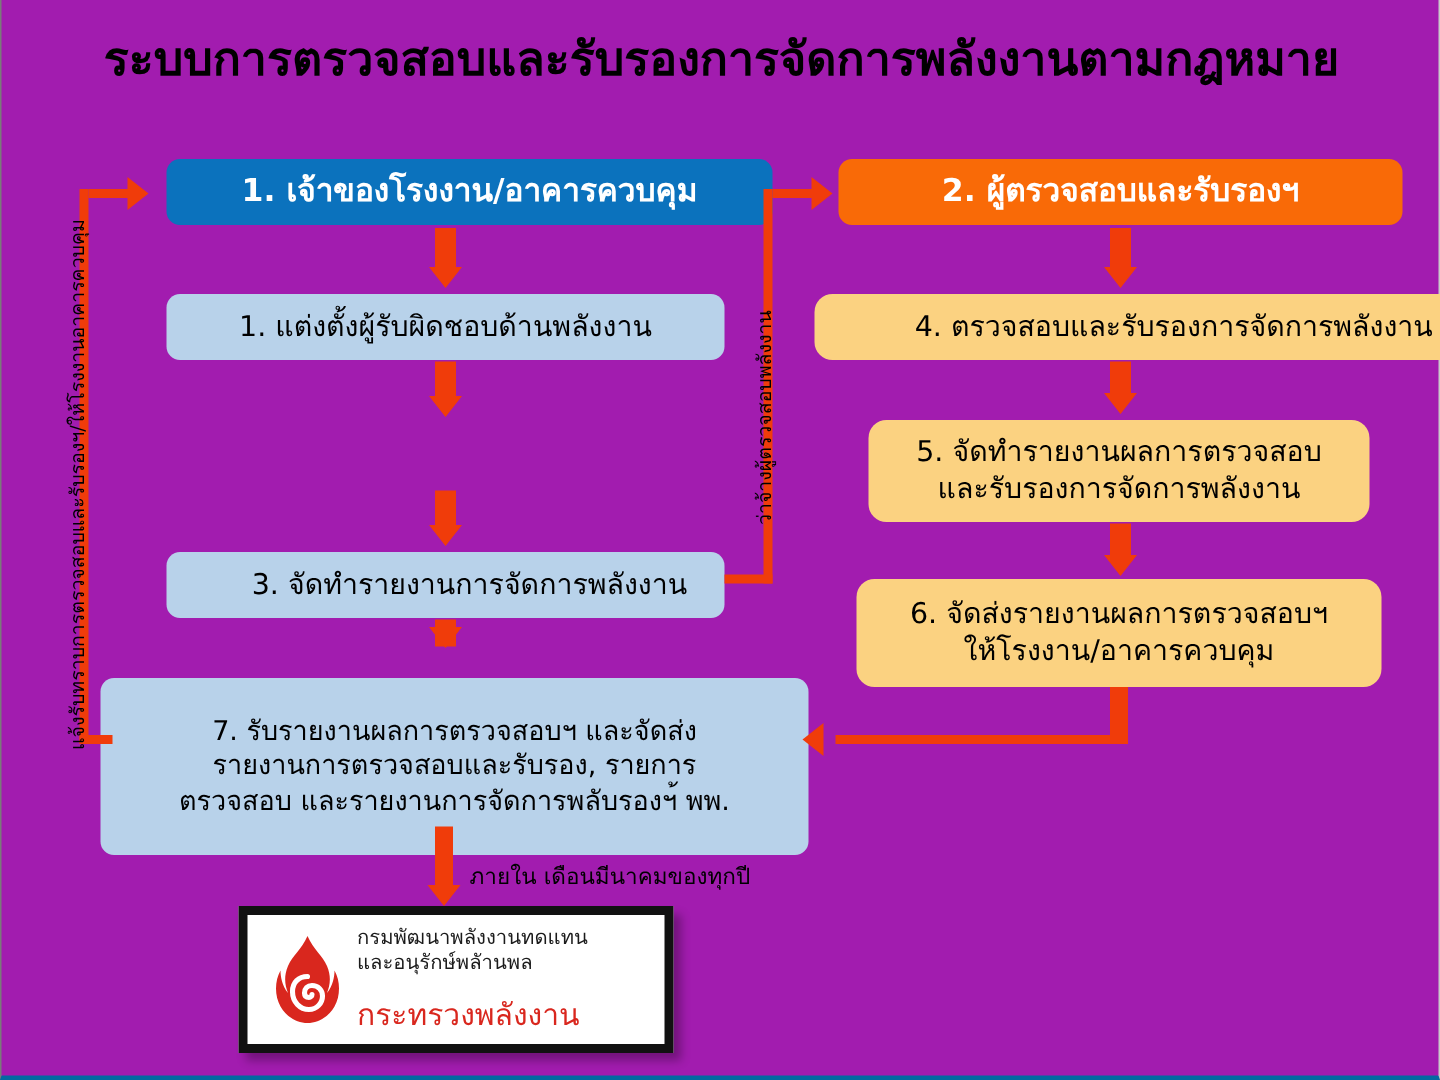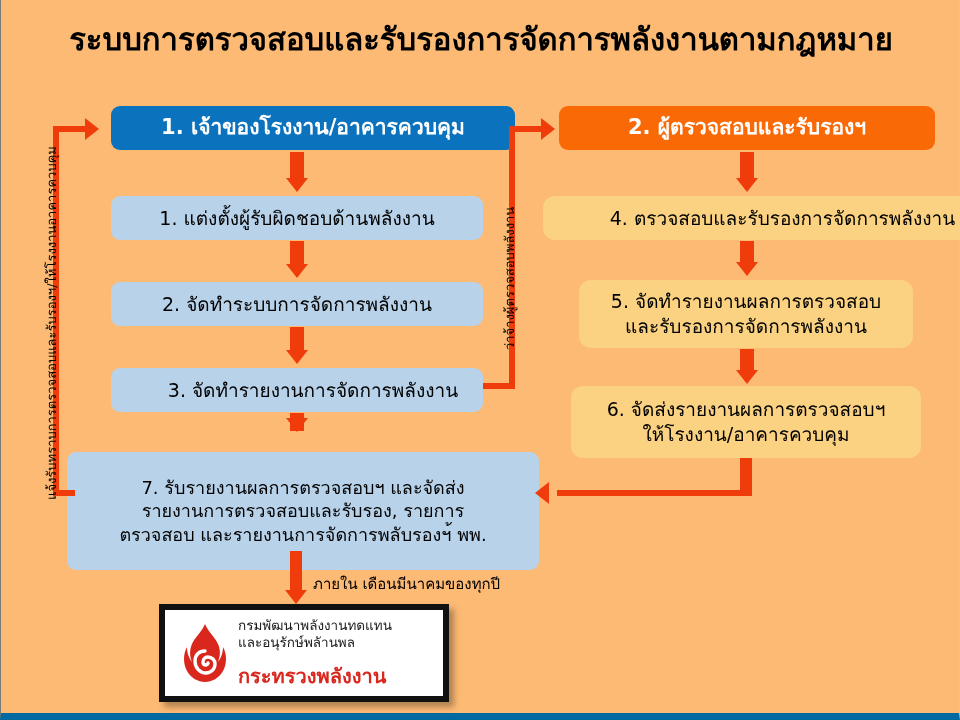--- a/index.html
+++ b/index.html
@@ -8,24 +8,24 @@
     background:#ffffff;
     font-family:"DejaVu Sans","Liberation Sans",sans-serif;
     overflow:hidden;
     position:relative;
   }
   #canvas{
     position:absolute;
     left:0;top:0;
     width:960px;height:720px;
     border-left:1px solid #7a7a7a;
-    border-bottom:7px solid #0369a1;
+    border-bottom:3px solid #0369a1;
     border-right:1px solid #c9c9c9;
     box-sizing:border-box;
-    background:#fdba74;
+    background:#a21caf;
   }
 
   
   .title{
     position:absolute;
     left:0;top:14px;width:960px;
     text-align:center;
     font-size:31px;
     font-weight:bold;
     color:#000;
@@ -127,36 +127,35 @@
   .logo-flame{
     width:44px;height:58px;
     flex:0 0 44px;
     margin-right:11px;
   }
   .logo-text{ display:flex;flex-direction:column;justify-content:center; }
   .logo-l1,.logo-l2{
     font-size:13.5px;color:#1b1b1b;line-height:1.22;white-space:nowrap;
   }
   .logo-l3{
-    font-size:20px;color:#d9271e;font-weight:bold;line-height:1.25;
+    font-size:20px;color:#d9271e;font-weight:normal;line-height:1.25;
     white-space:nowrap;margin-top:14px;
   }
 </style>
 </head>
 <body>
 
 <div id="canvas">
 
   <div class="title">ระบบการตรวจสอบและรับรองการจัดการพลังงานตามกฎหมาย</div>
 
   <div class="box hdr-blue" style="left:110px;top:106px;width:404px;height:44px;">1. เจ้าของโรงงาน/อาคารควบคุม</div>
 
   <div class="box sub-blue" style="left:110px;top:196px;width:372px;height:44px;">1. แต่งตั้งผู้รับผิดชอบด้านพลังงาน</div>
 
-  <div class="box sub-blue" style="left:110px;top:282px;width:372px;height:44px;">2. จัดทำระบบการจัดการพลังงาน</div>
 
   <div class="box sub-blue" style="left:110px;top:368px;width:372px;height:44px;padding-left:40px;">3. จัดทำรายงานการจัดการพลังงาน</div>
 
   <div class="box sub-blue" style="left:66px;top:432px;width:472px;height:118px;flex-direction:column;font-size:18px;margin-top:20px;">
     <div>7. รับรายงานผลการตรวจสอบฯ และจัดส่ง</div>
     <div>รายงานการตรวจสอบและรับรอง, รายการ</div>
     <div>ตรวจสอบ และรายงานการจัดการพลับรองฯ้ พพ.</div>
   </div>
 
   <div class="box hdr-orange" style="left:558px;top:106px;width:376px;height:44px;">2. ผู้ตรวจสอบและรับรองฯ</div>

